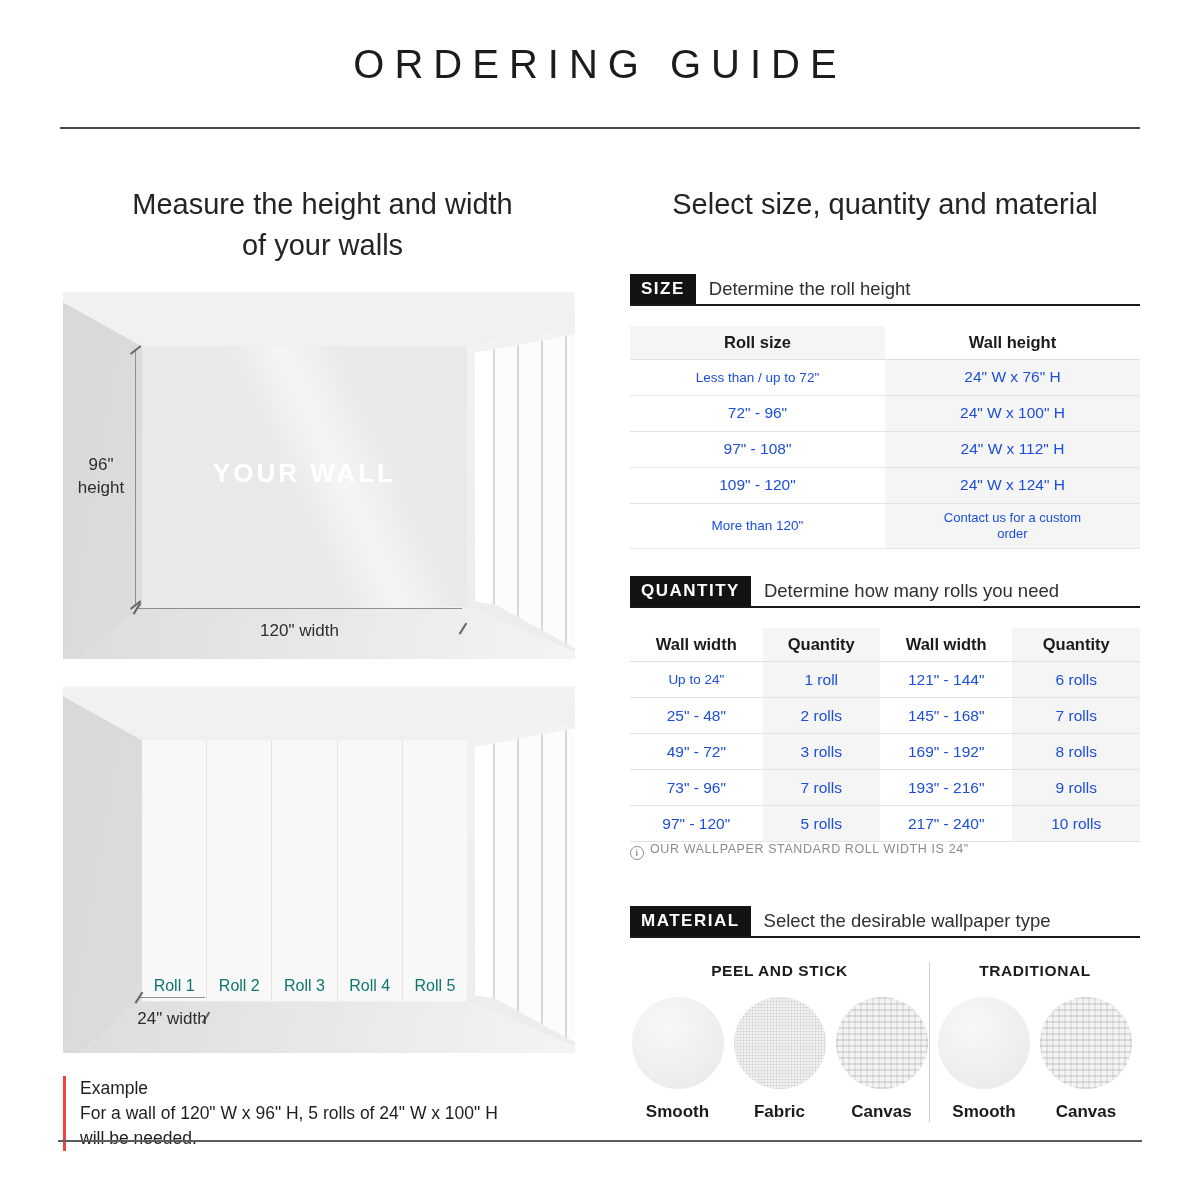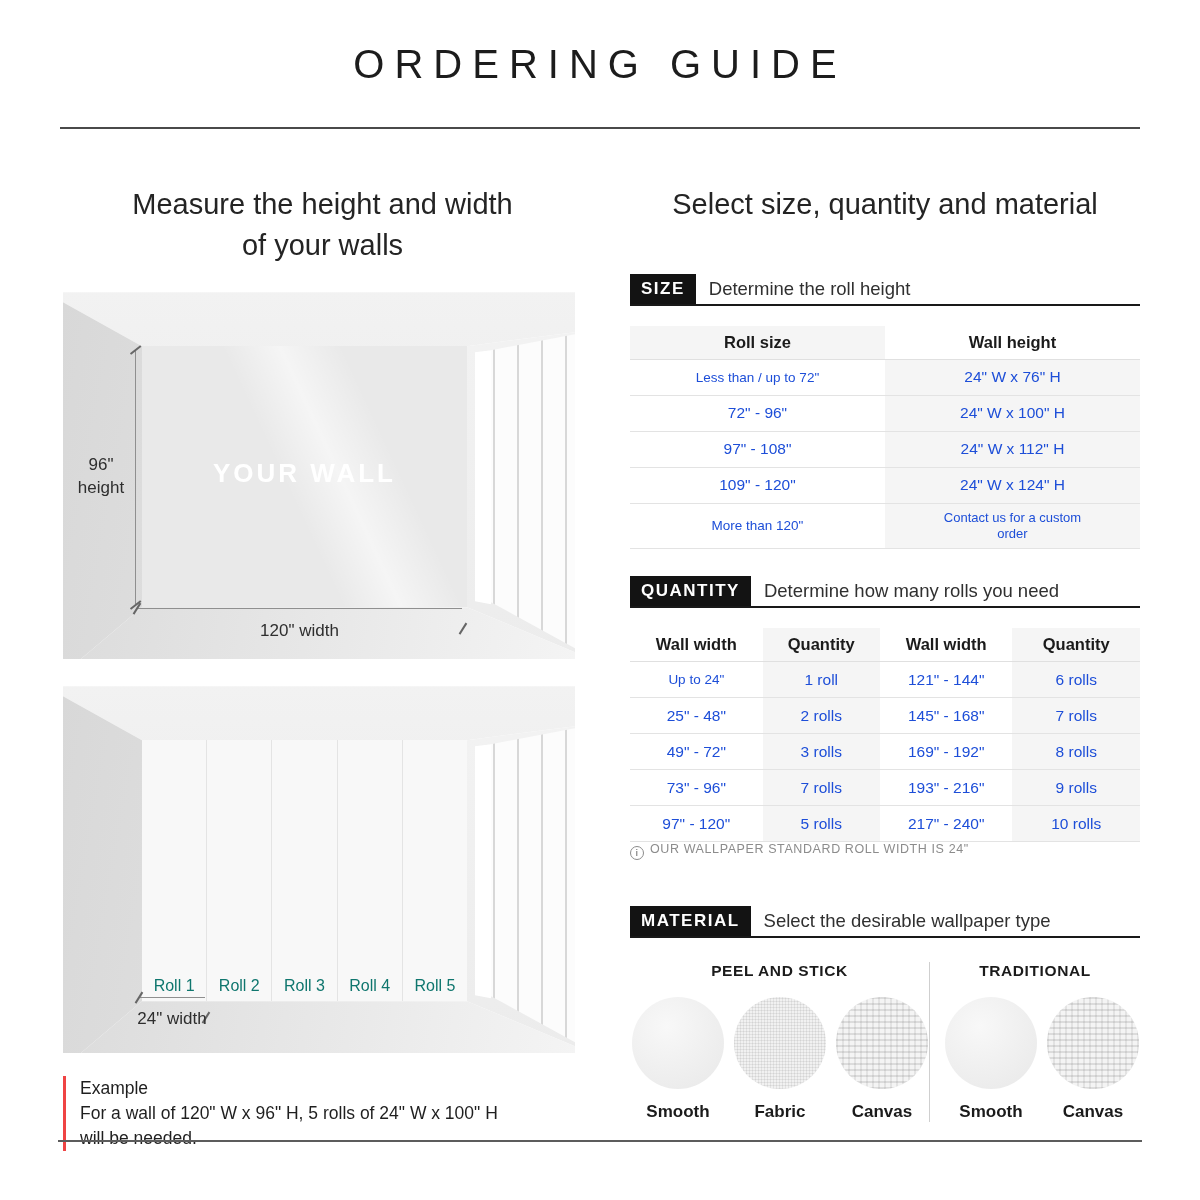--- a/index.html
+++ b/index.html
@@ -92,21 +92,21 @@
   .cell.contact { font-size:13px; line-height:1.25; padding:6px 52px; min-height:44px; }
 
   .qty-note { text-align:left; font-size:12.5px; letter-spacing:0.6px; color:#8c8c8c; }
   .qty-note .info-ic { width:14px; height:14px; font-size:9px; border-color:#8c8c8c; color:#8c8c8c; margin-right:6px; vertical-align:-3px; }
 
   .groups { display:flex; margin-top:24px; }
   .group { text-align:center; }
   .group.g1 { width:300px; border-right:1px solid #cfcfcf; }
   .group.g2 { flex:1; }
   .gname { font-size:15.5px; font-weight:700; letter-spacing:0.6px; color:#1b1b1b; }
-  .swatches { display:flex; justify-content:flex-end; gap:8px; margin-top:17px; }
+  .swatches { display:flex; justify-content:center; gap:8px; margin-top:17px; }
   .sw { width:94px; }
   .circle { width:92px; height:92px; border-radius:50%; margin:0 auto; }
   .tex-smooth { background:radial-gradient(circle at 38% 32%, #f8f8f8 0%, #efefef 55%, #e8e8e8 100%); }
   .tex-fabric { background-color:#f1f1f1;
     background-image:repeating-linear-gradient(0deg, rgba(120,120,120,0.13) 0 1px, transparent 1px 3px),
                      repeating-linear-gradient(90deg, rgba(120,120,120,0.13) 0 1px, transparent 1px 3px); }
   .tex-canvas { background-color:#f4f4f4;
     background-image:repeating-linear-gradient(0deg, rgba(100,100,100,0.17) 0 2px, transparent 2px 6px),
                      repeating-linear-gradient(90deg, rgba(100,100,100,0.12) 0 2px, transparent 2px 6px); }
   .sw-lbl { margin-top:13px; font-size:17px; font-weight:600; color:#1b1b1b; }

